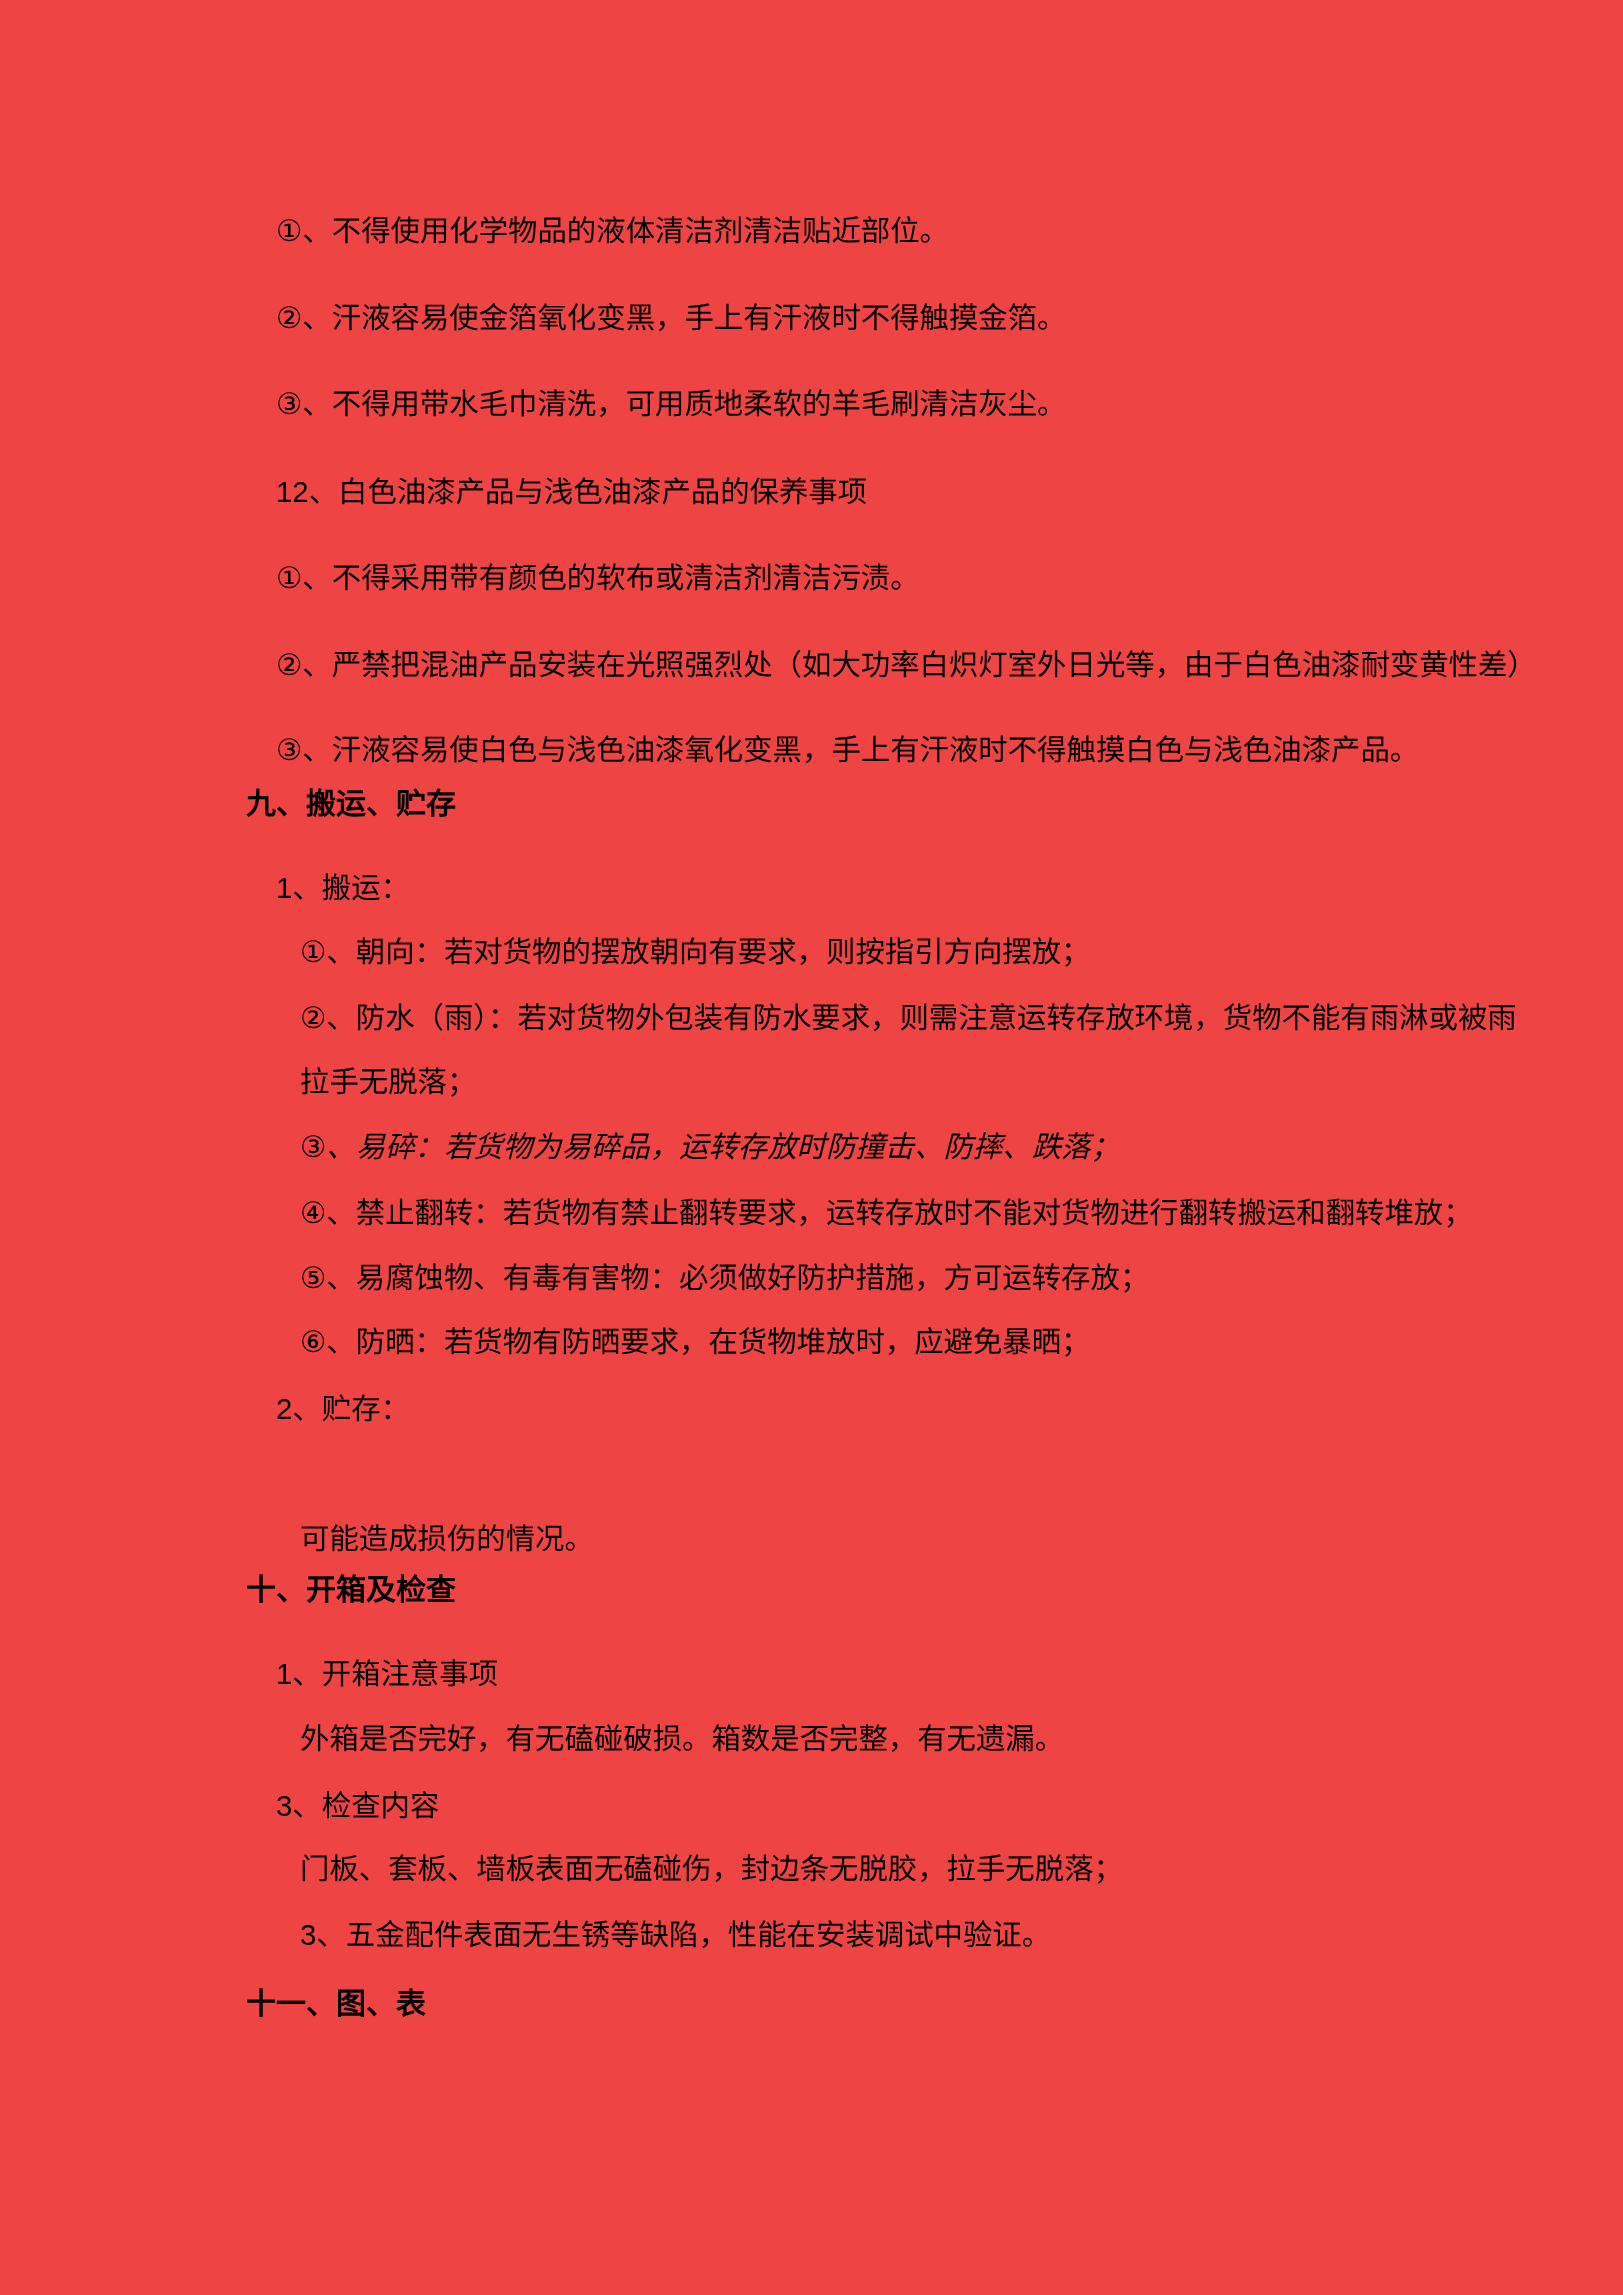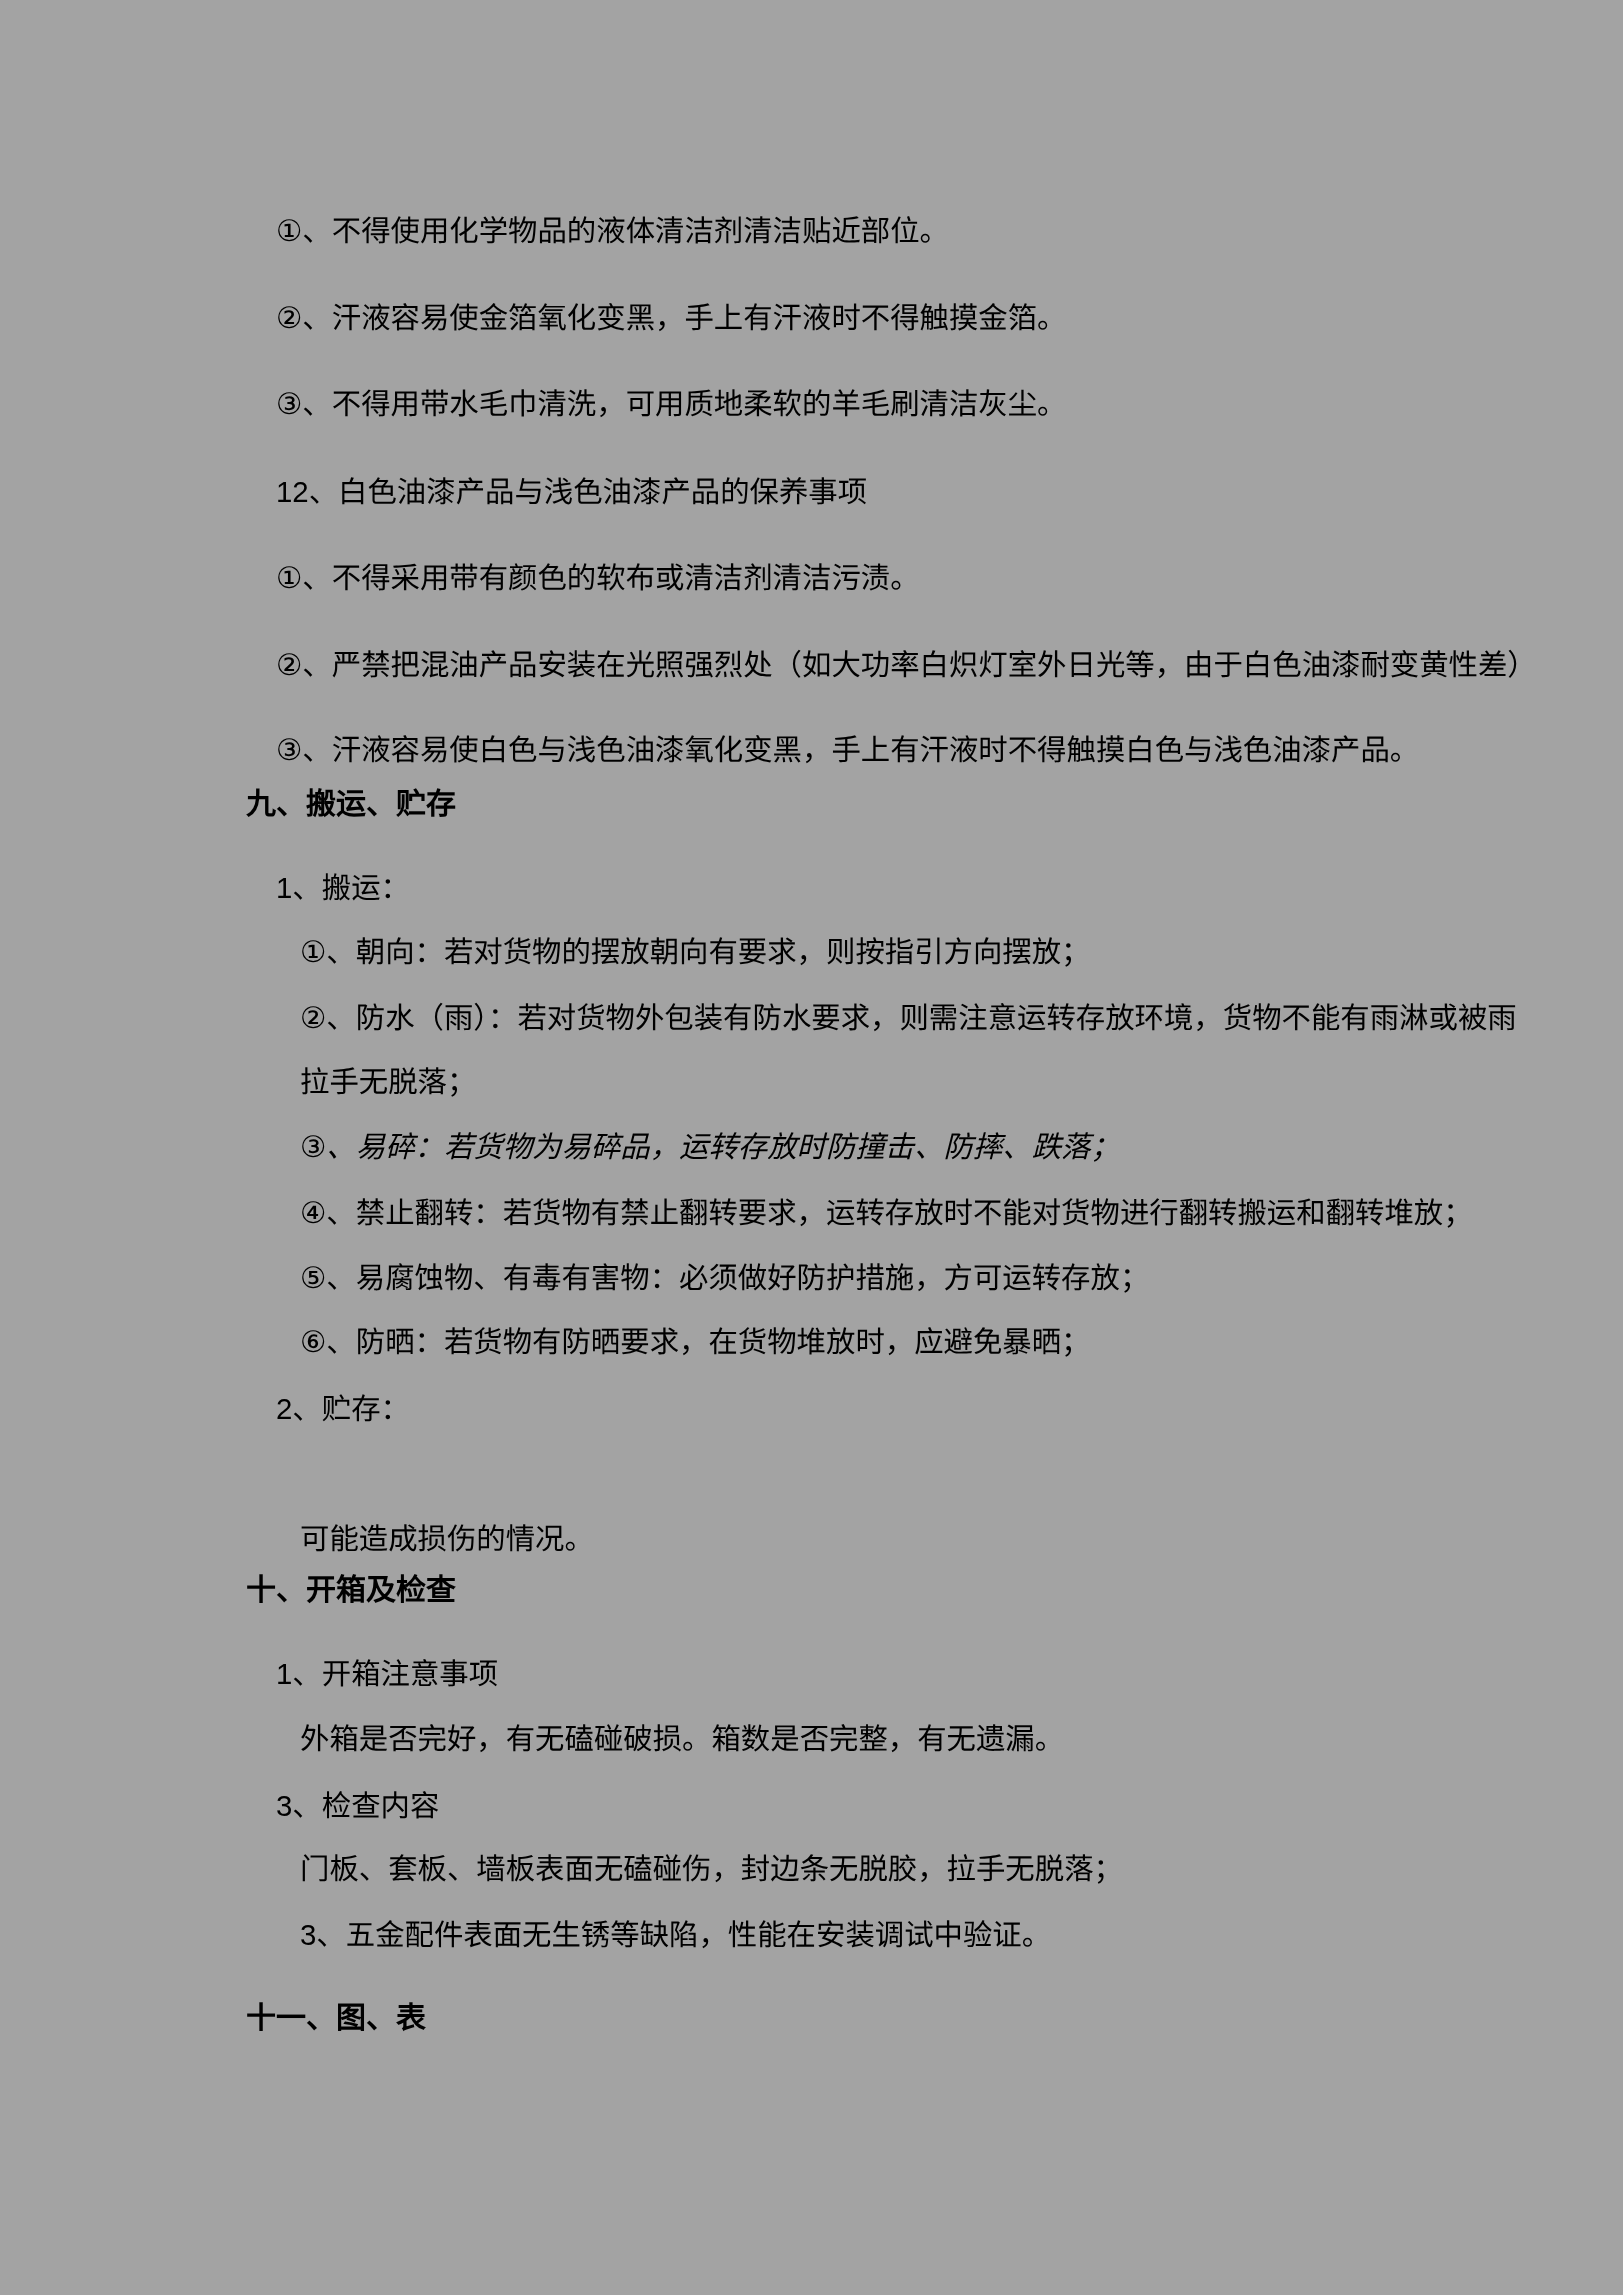--- a/index.html
+++ b/index.html
@@ -4,21 +4,21 @@
 <style>
   html, body {
     margin: 0;
     padding: 0;
     background: #ffffff;
   }
   .page {
     position: relative;
     width: 1623px;
     height: 2295px;
-    background: #a3a3a3;
+    background: #ef4444;
     font-family: "Liberation Sans", "DejaVu Sans", sans-serif;
     color: #000000;
     overflow: hidden;
   }
   .bl {
     position: absolute;
     font-size: 29.4px;
     line-height: 1.2;
     white-space: nowrap;
     color: #000000;
@@ -58,16 +58,16 @@
   <div class="bl" style="left:276px; top:1391px;">2、贮存：</div>
   <div class="bl" style="left:300px; top:1521px;">可能造成损伤的情况。</div>
 
   <div class="hl" style="left:246px; top:1573px;">十、开箱及检查</div>
   <div class="bl" style="left:276px; top:1656px;">1、开箱注意事项</div>
   <div class="bl" style="left:300px; top:1721px;">外箱是否完好，有无磕碰破损。箱数是否完整，有无遗漏。</div>
   <div class="bl" style="left:276px; top:1788px;">3、检查内容</div>
   <div class="bl" style="left:300px; top:1851px;">门板、套板、墙板表面无磕碰伤，封边条无脱胶，拉手无脱落；</div>
   <div class="bl" style="left:300px; top:1917px;">3、五金配件表面无生锈等缺陷，性能在安装调试中验证。</div>
 
-  <div class="hl" style="left:246px; top:1987px;margin-top:14px;">十一、图、表</div>
+  <div class="hl" style="left:246px; top:1987px;">十一、图、表</div>
 
 </div>
 
 
 </body></html>

